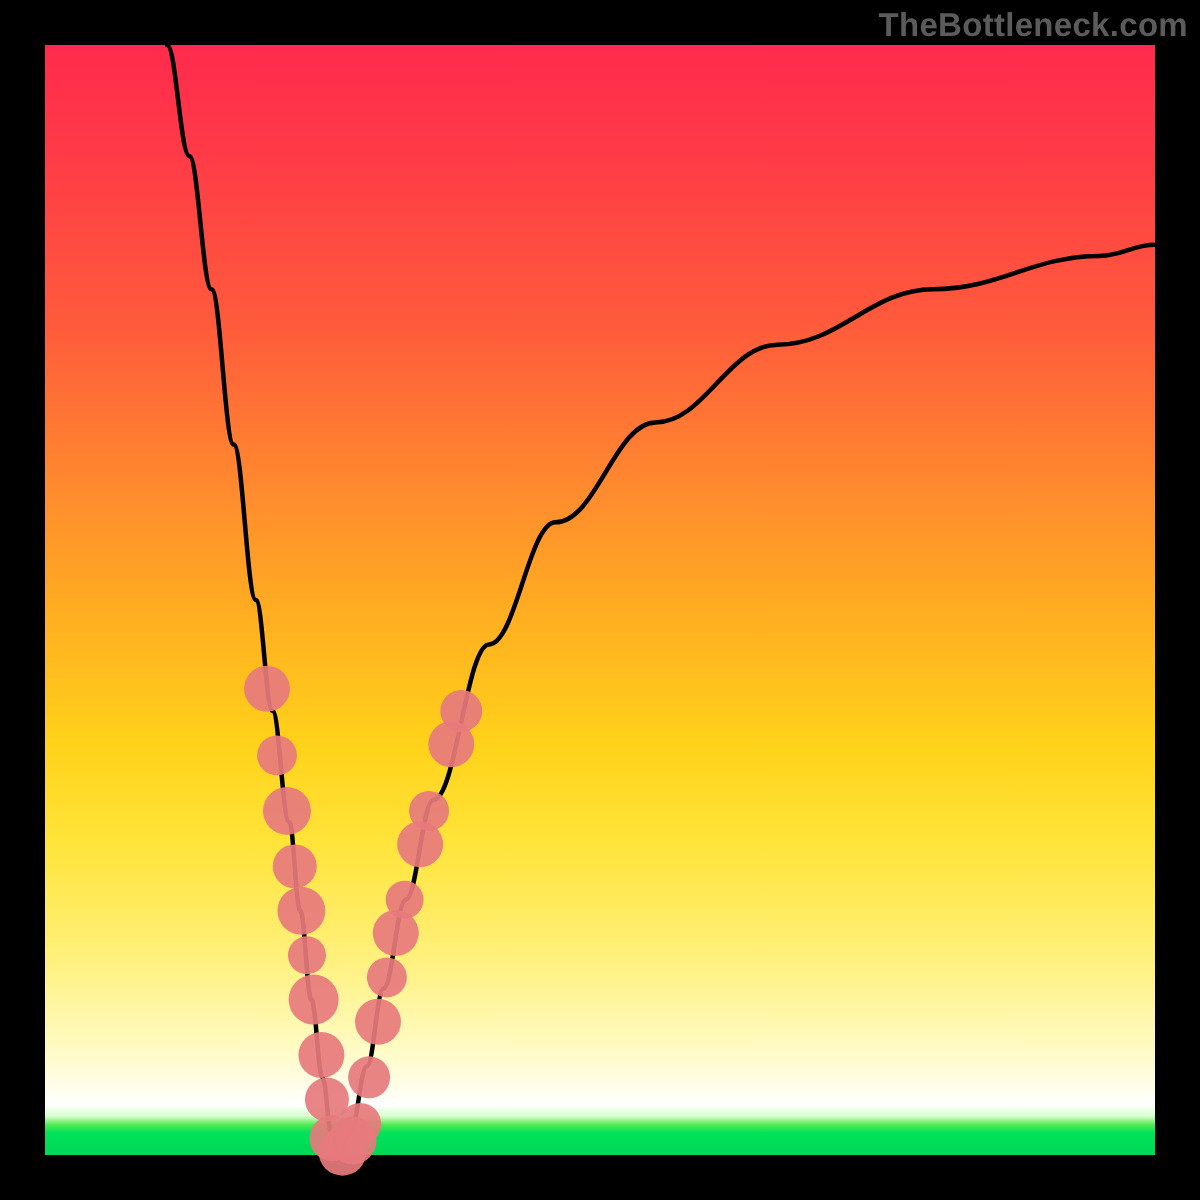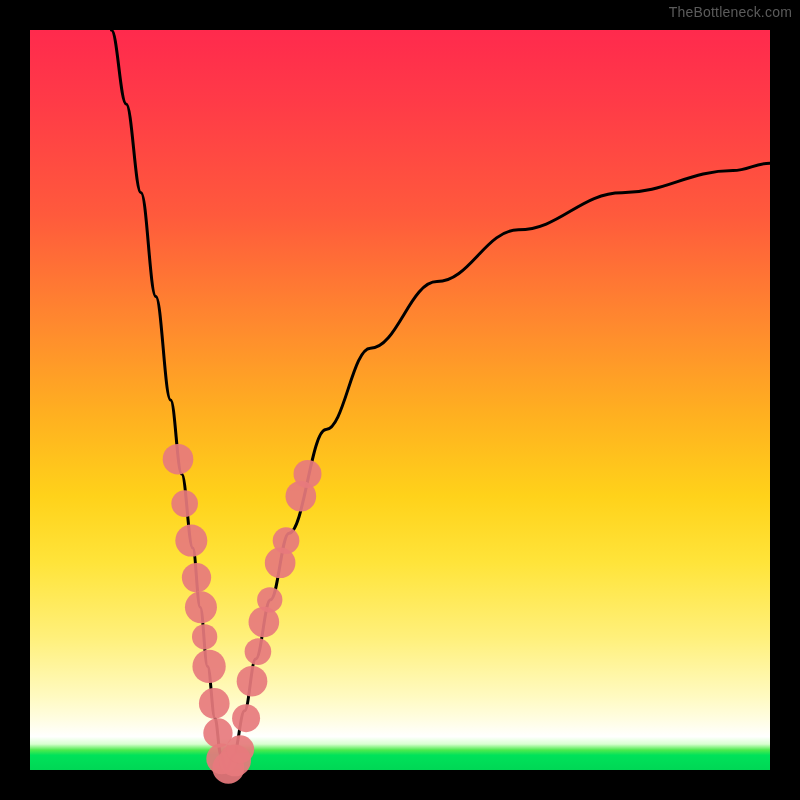--- a/index.html
+++ b/index.html
@@ -42,22 +42,22 @@
       #4eea4e 97.3%,
       #00e25a 98%,
       #00d755 100%
     );
   }
   .watermark {
     position: absolute;
     top: 4px;
     right: 8px;
     font-family: Arial, Helvetica, sans-serif;
-    font-size: 14px;
-    font-weight: 400;
+    font-size: 22px;
+    font-weight: 700;
     color: #5b5b5b;
     letter-spacing: 0.2px;
     user-select: none;
   }
   svg.curve {
     position: absolute;
     left: 0;
     top: 0;
     width: 740px;
     height: 740px;

